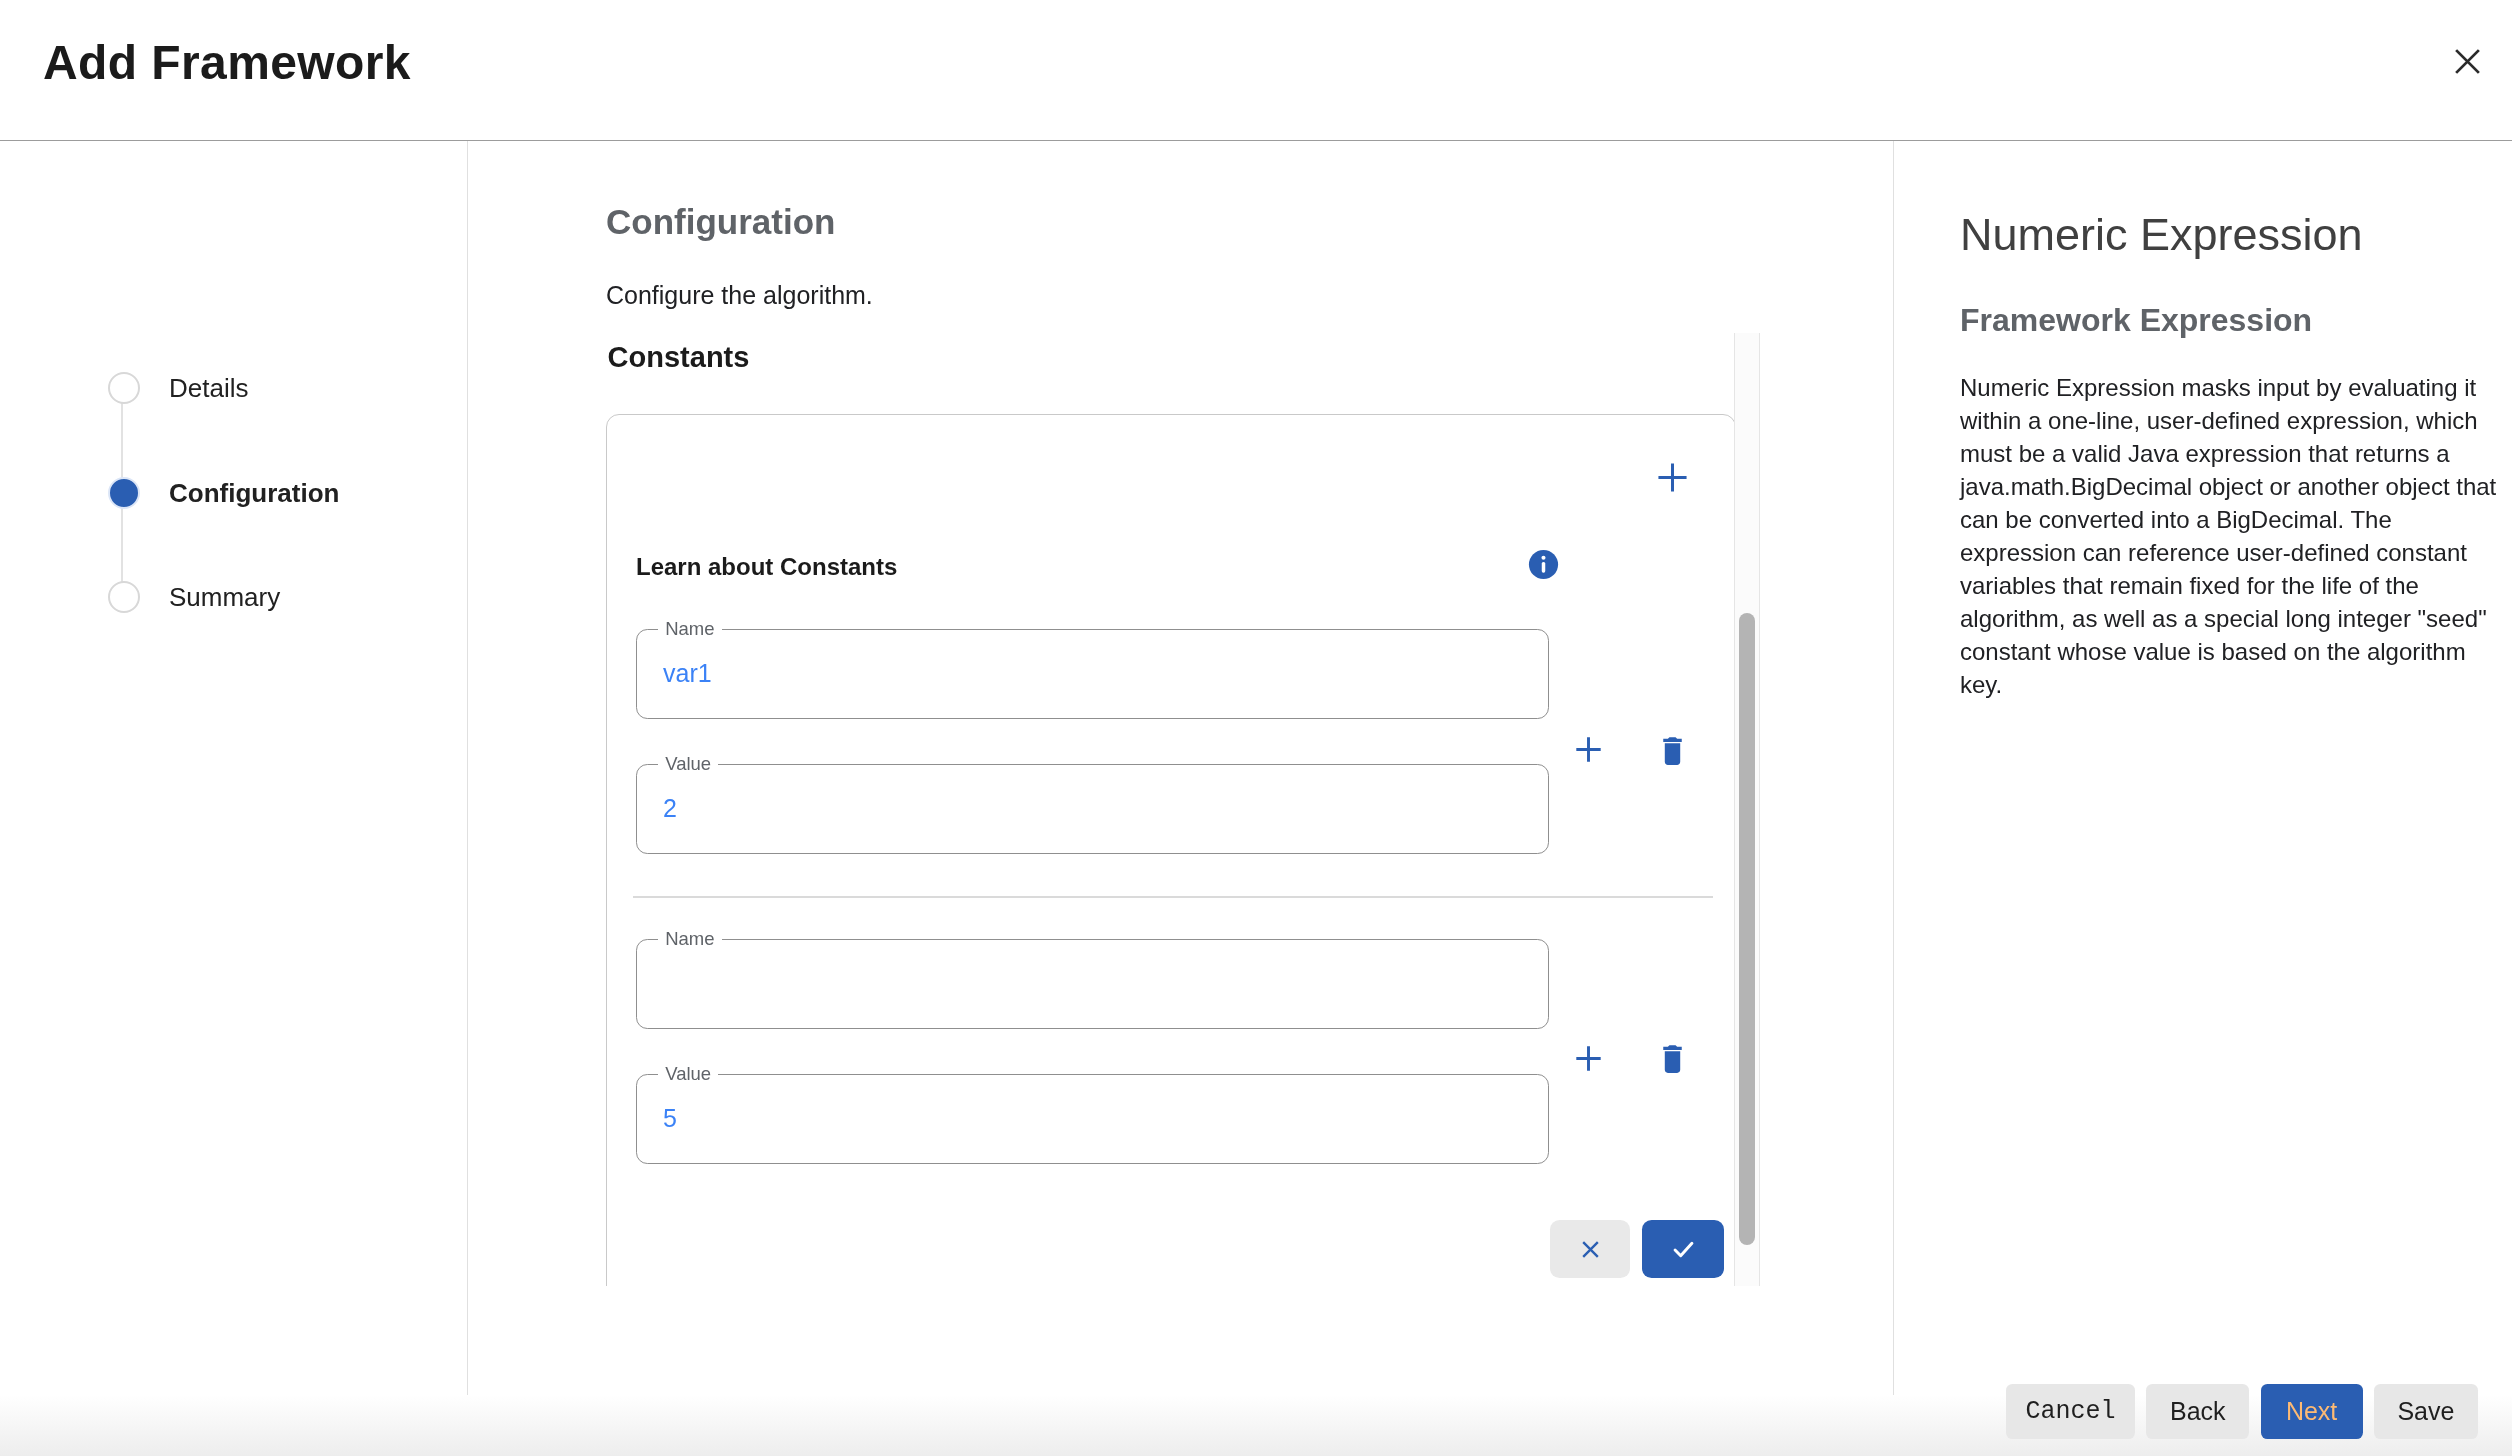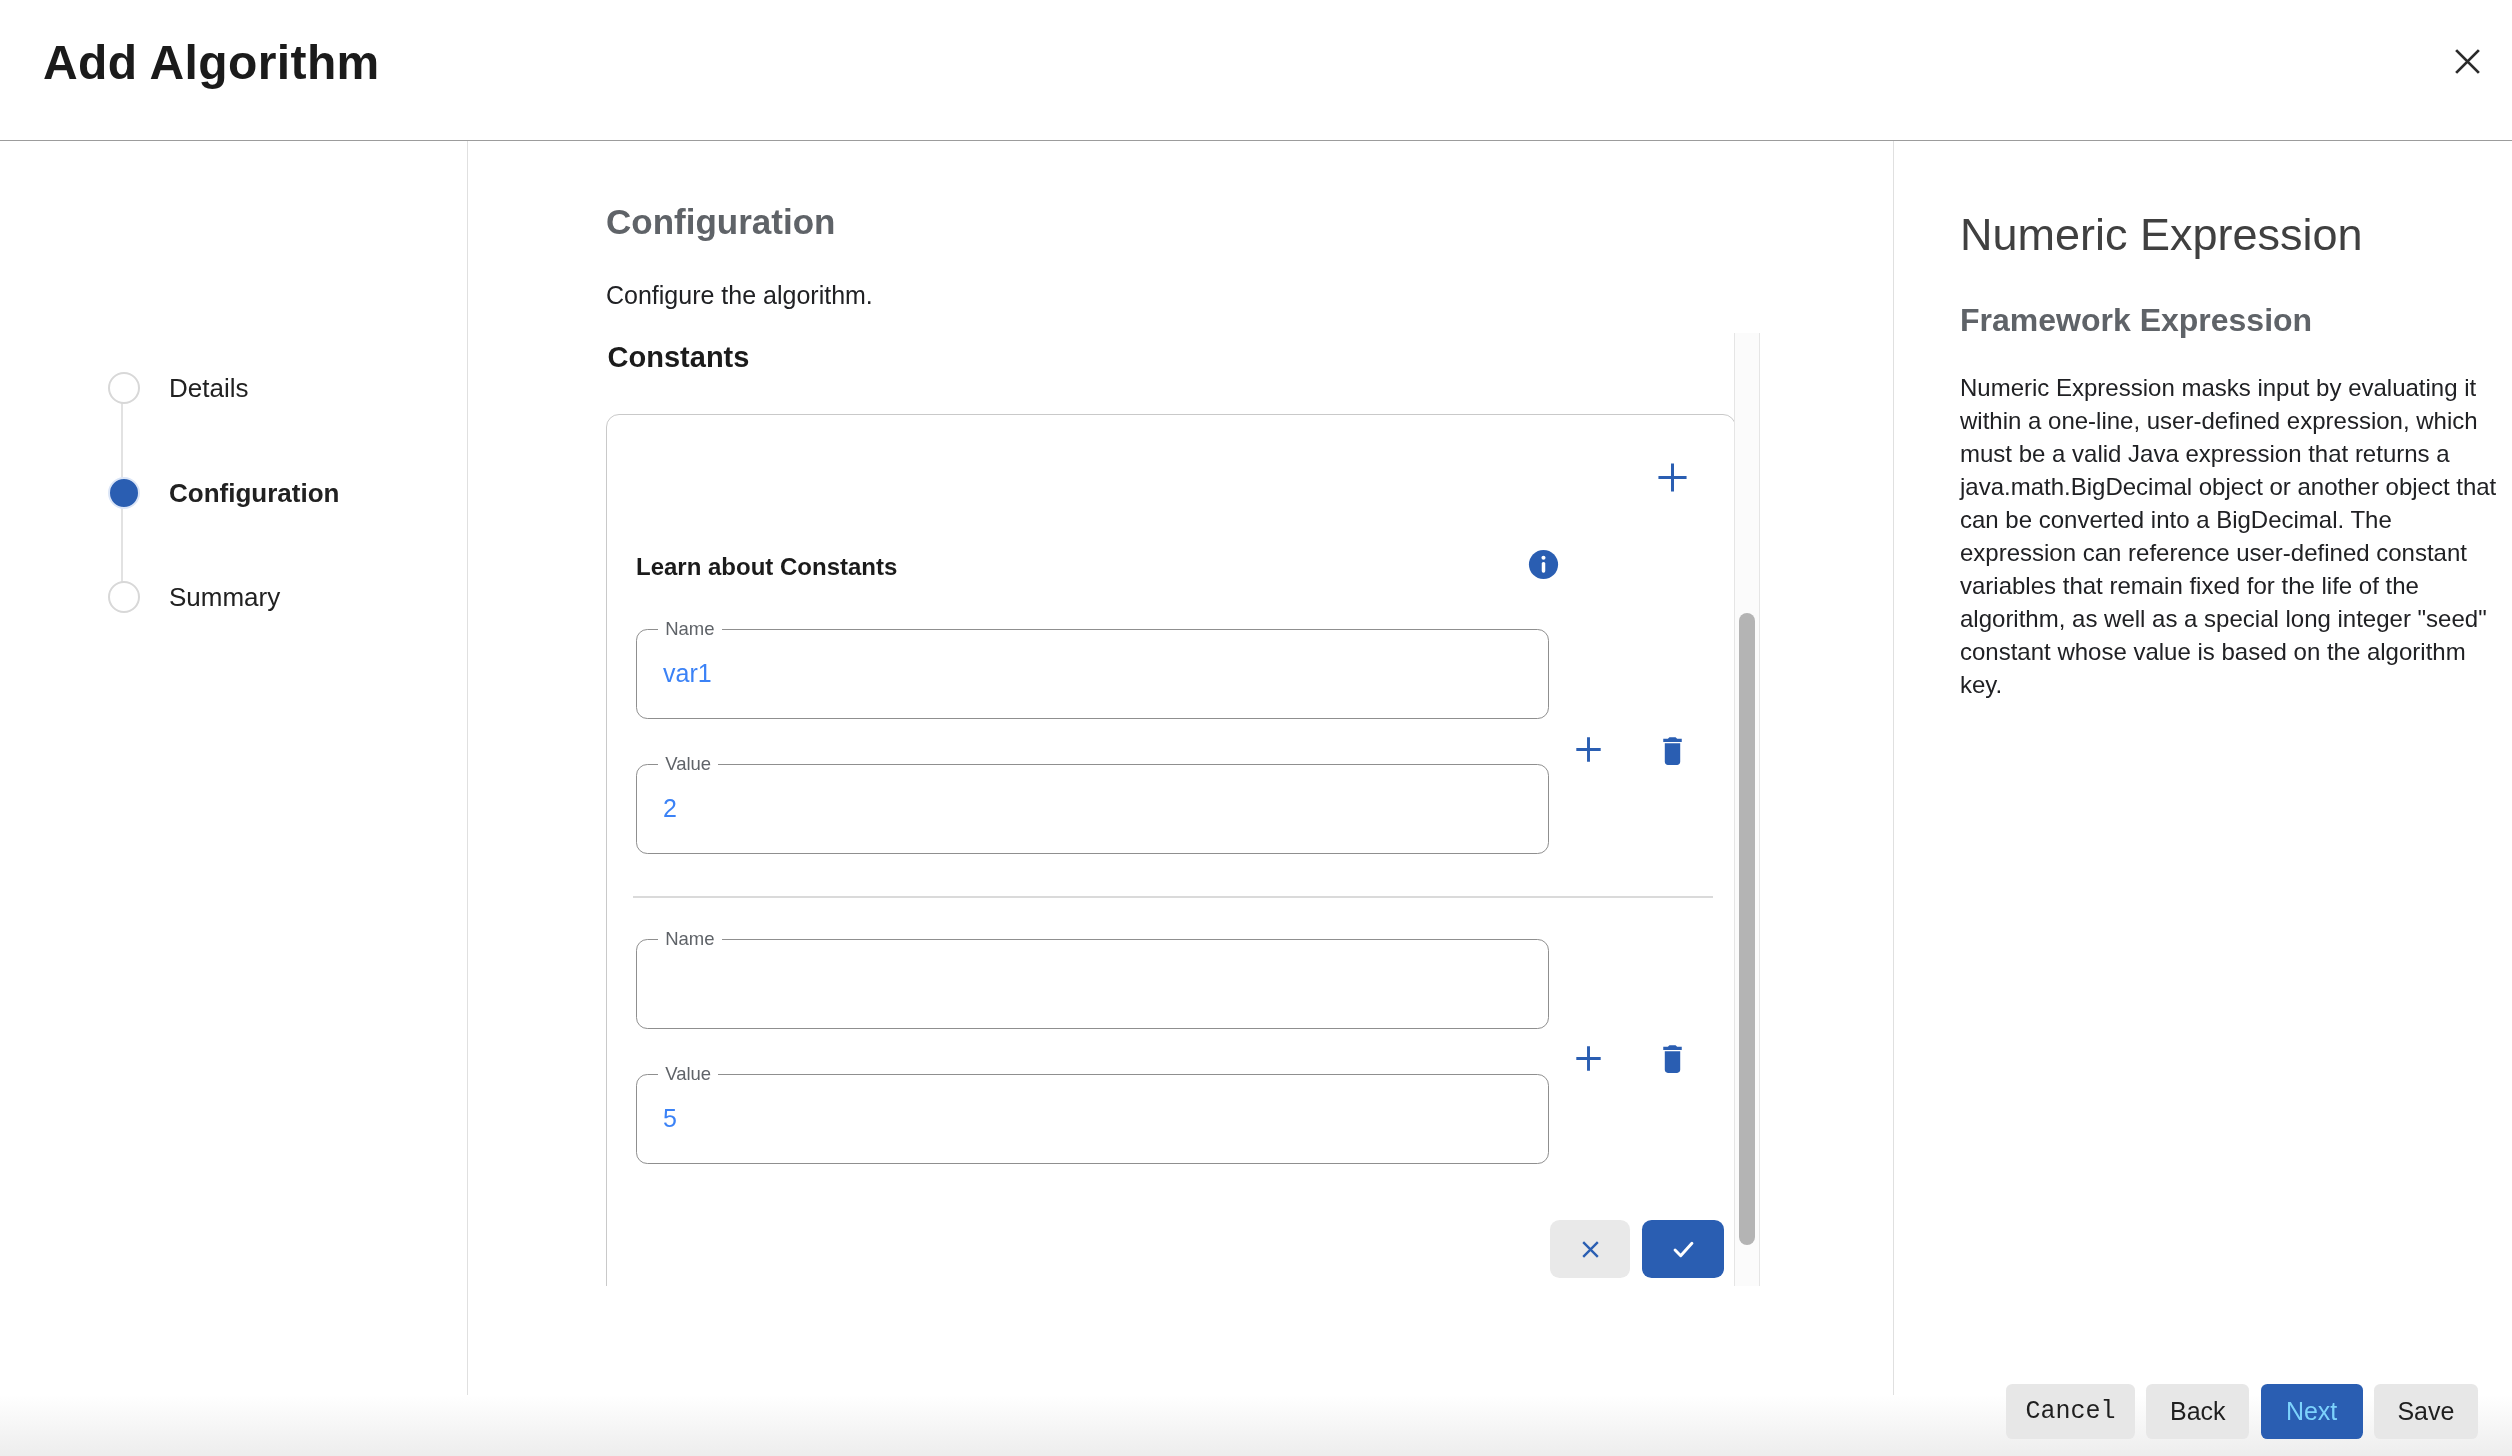--- a/index.html
+++ b/index.html
@@ -76,30 +76,30 @@
   .panel-title { position:absolute; left:66px; top:68px; font-size:45px; color:#404040; }
   .panel-sub   { position:absolute; left:66px; top:161px; font-size:32px; font-weight:bold; color:#5f6368; }
   .panel-desc  { position:absolute; left:66px; top:230px; width:545px; font-size:24px; line-height:33px; color:#202124; }
 
   
   .bottom-fade { position:absolute; left:0; bottom:0; width:2512px; height:61px;
                  background:linear-gradient(#ffffff, #ededed); }
   .footer-btns { position:absolute; top:1384px; left:2006px; display:flex; gap:11.3px; z-index:6; }
   .fbtn { height:55px; border:none; border-radius:6.4px; background:#e7e7e7; color:#1f1f1f;
           font-family:"Liberation Sans", sans-serif; font-size:25px; cursor:pointer; }
-  .fbtn.primary { background:#2a5eb2; color:#7dd3fc; }
+  .fbtn.primary { background:#2a5eb2; color:#fdba74; }
   .w-cancel { width:129px;font-family:Liberation Mono, monospace; } .w-back { width:103px; } .w-next { width:102px; } .w-save { width:104px; }
 </style>
 </head>
 <body>
 
 <div class="page">
 
   <div class="header">
-    <div class="header-title">Add Algorithm</div>
+    <div class="header-title">Add Framework</div>
     <button class="close-btn">
       <span>
         <svg width="39" height="39" viewBox="0 0 24 24" fill="none">
           <path d="M5 5 L19 19 M19 5 L5 19" stroke="#2b2b2b" stroke-width="1.7"></path>
         </svg>
       </span>
     </button>
   </div>
 
   <div class="left-col">

